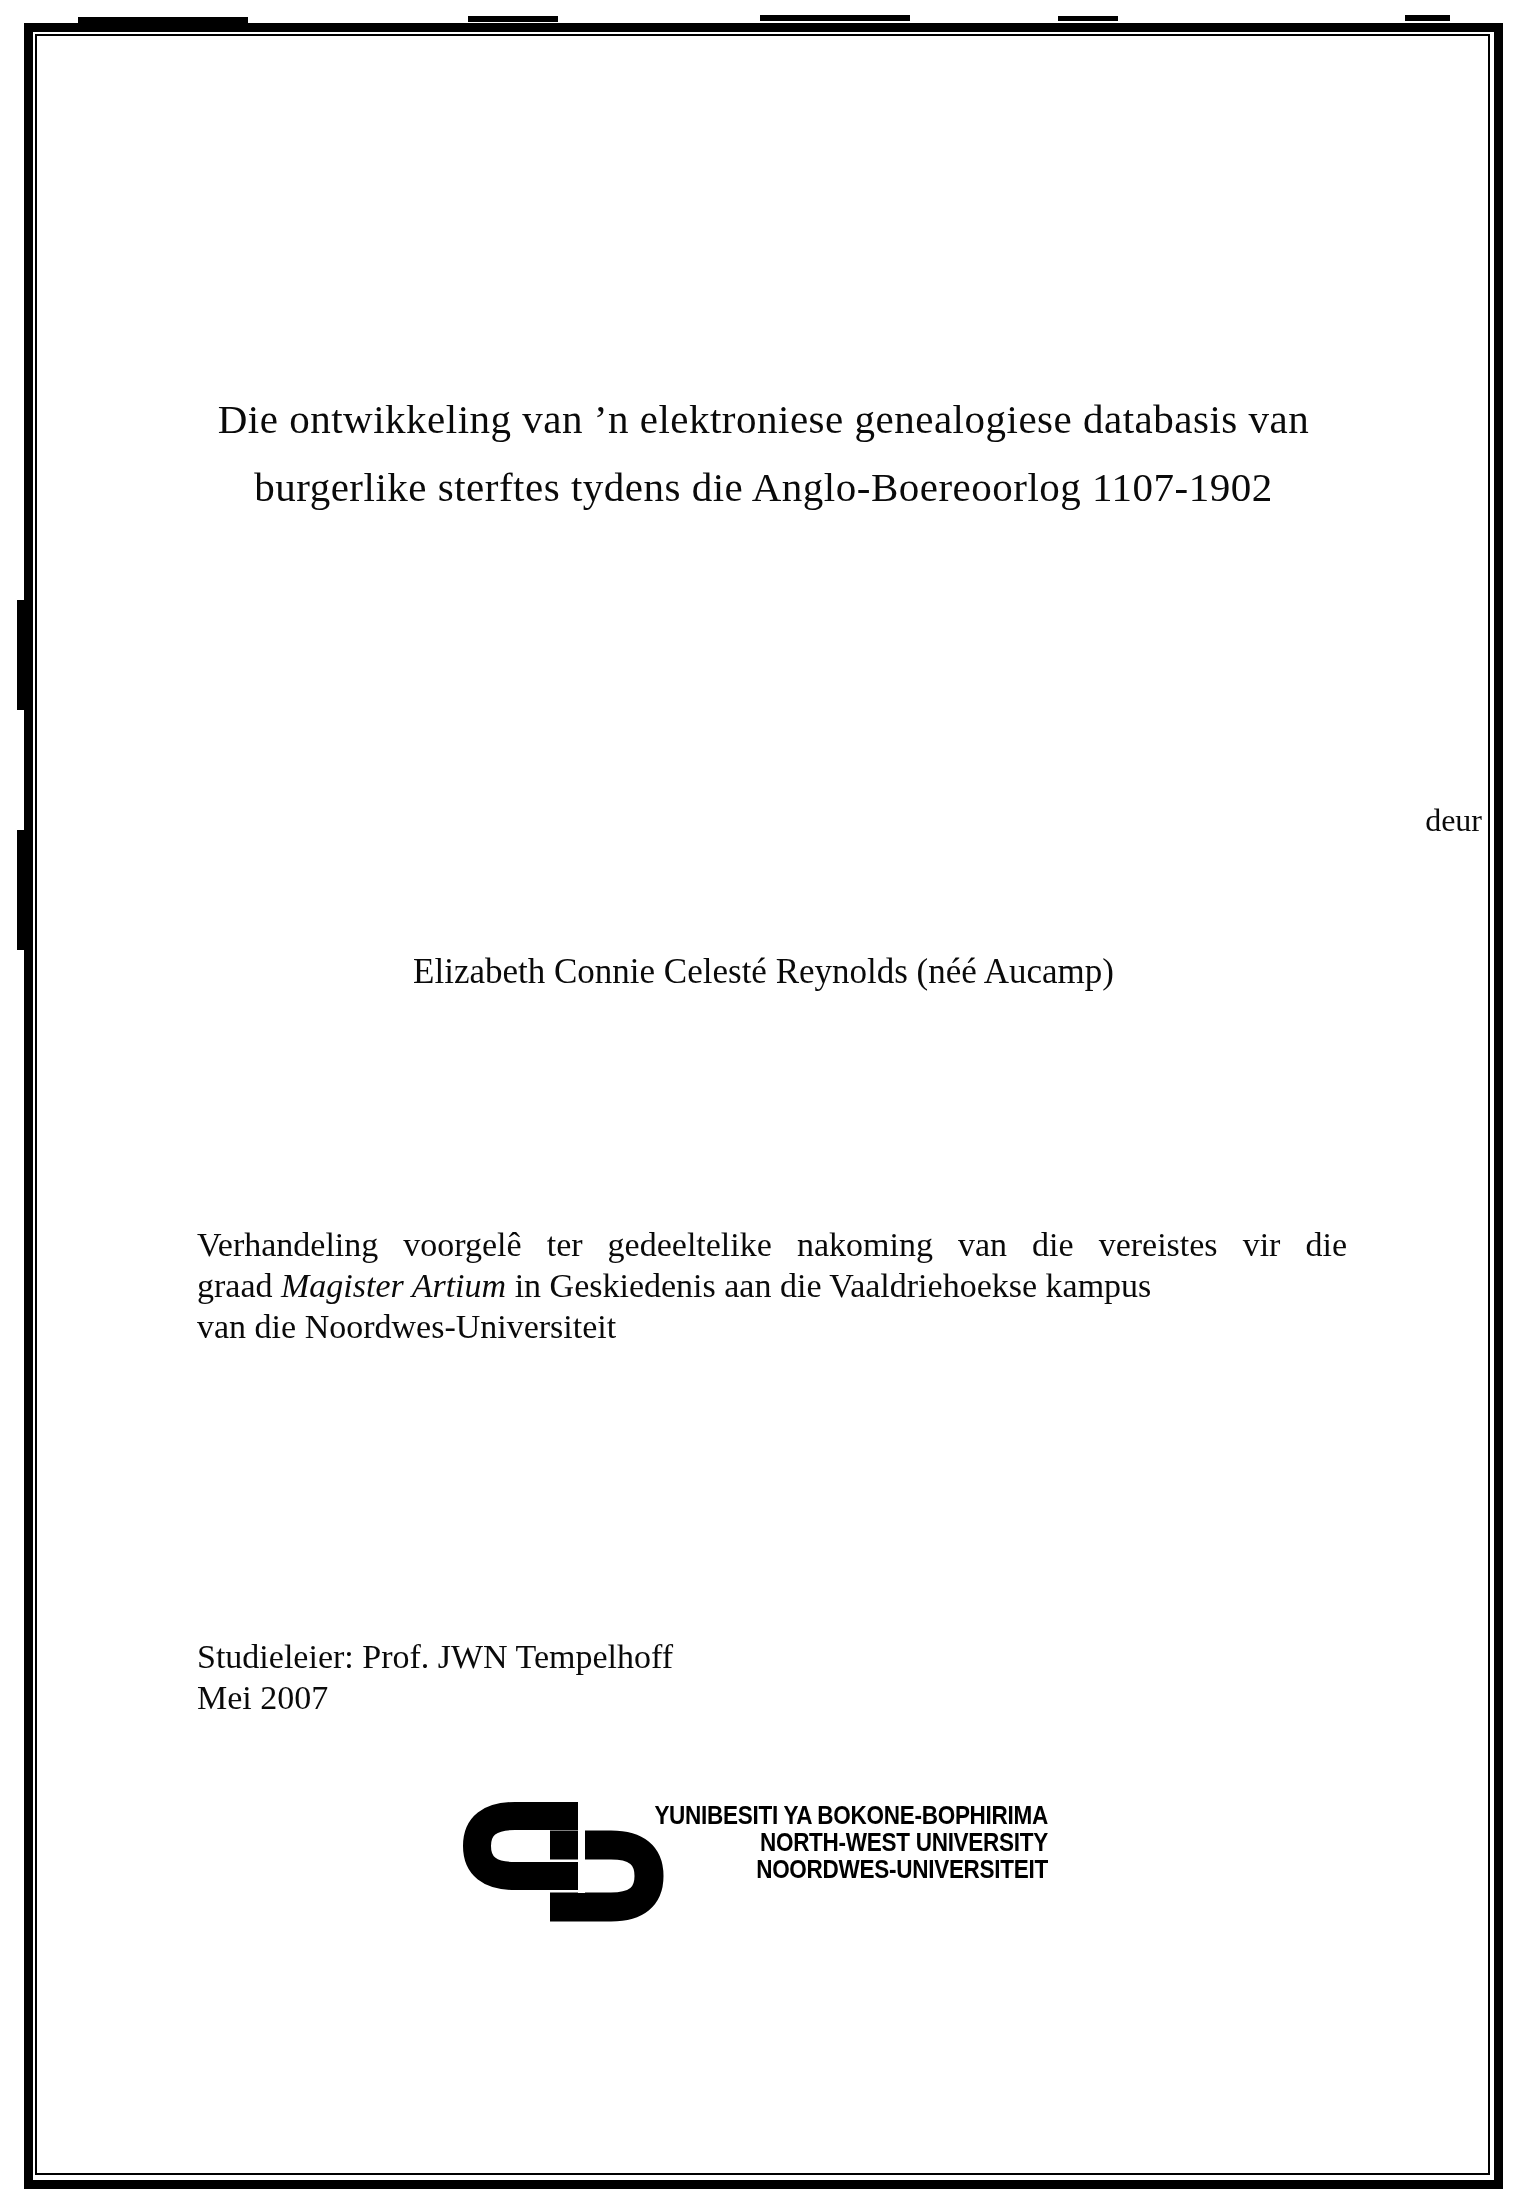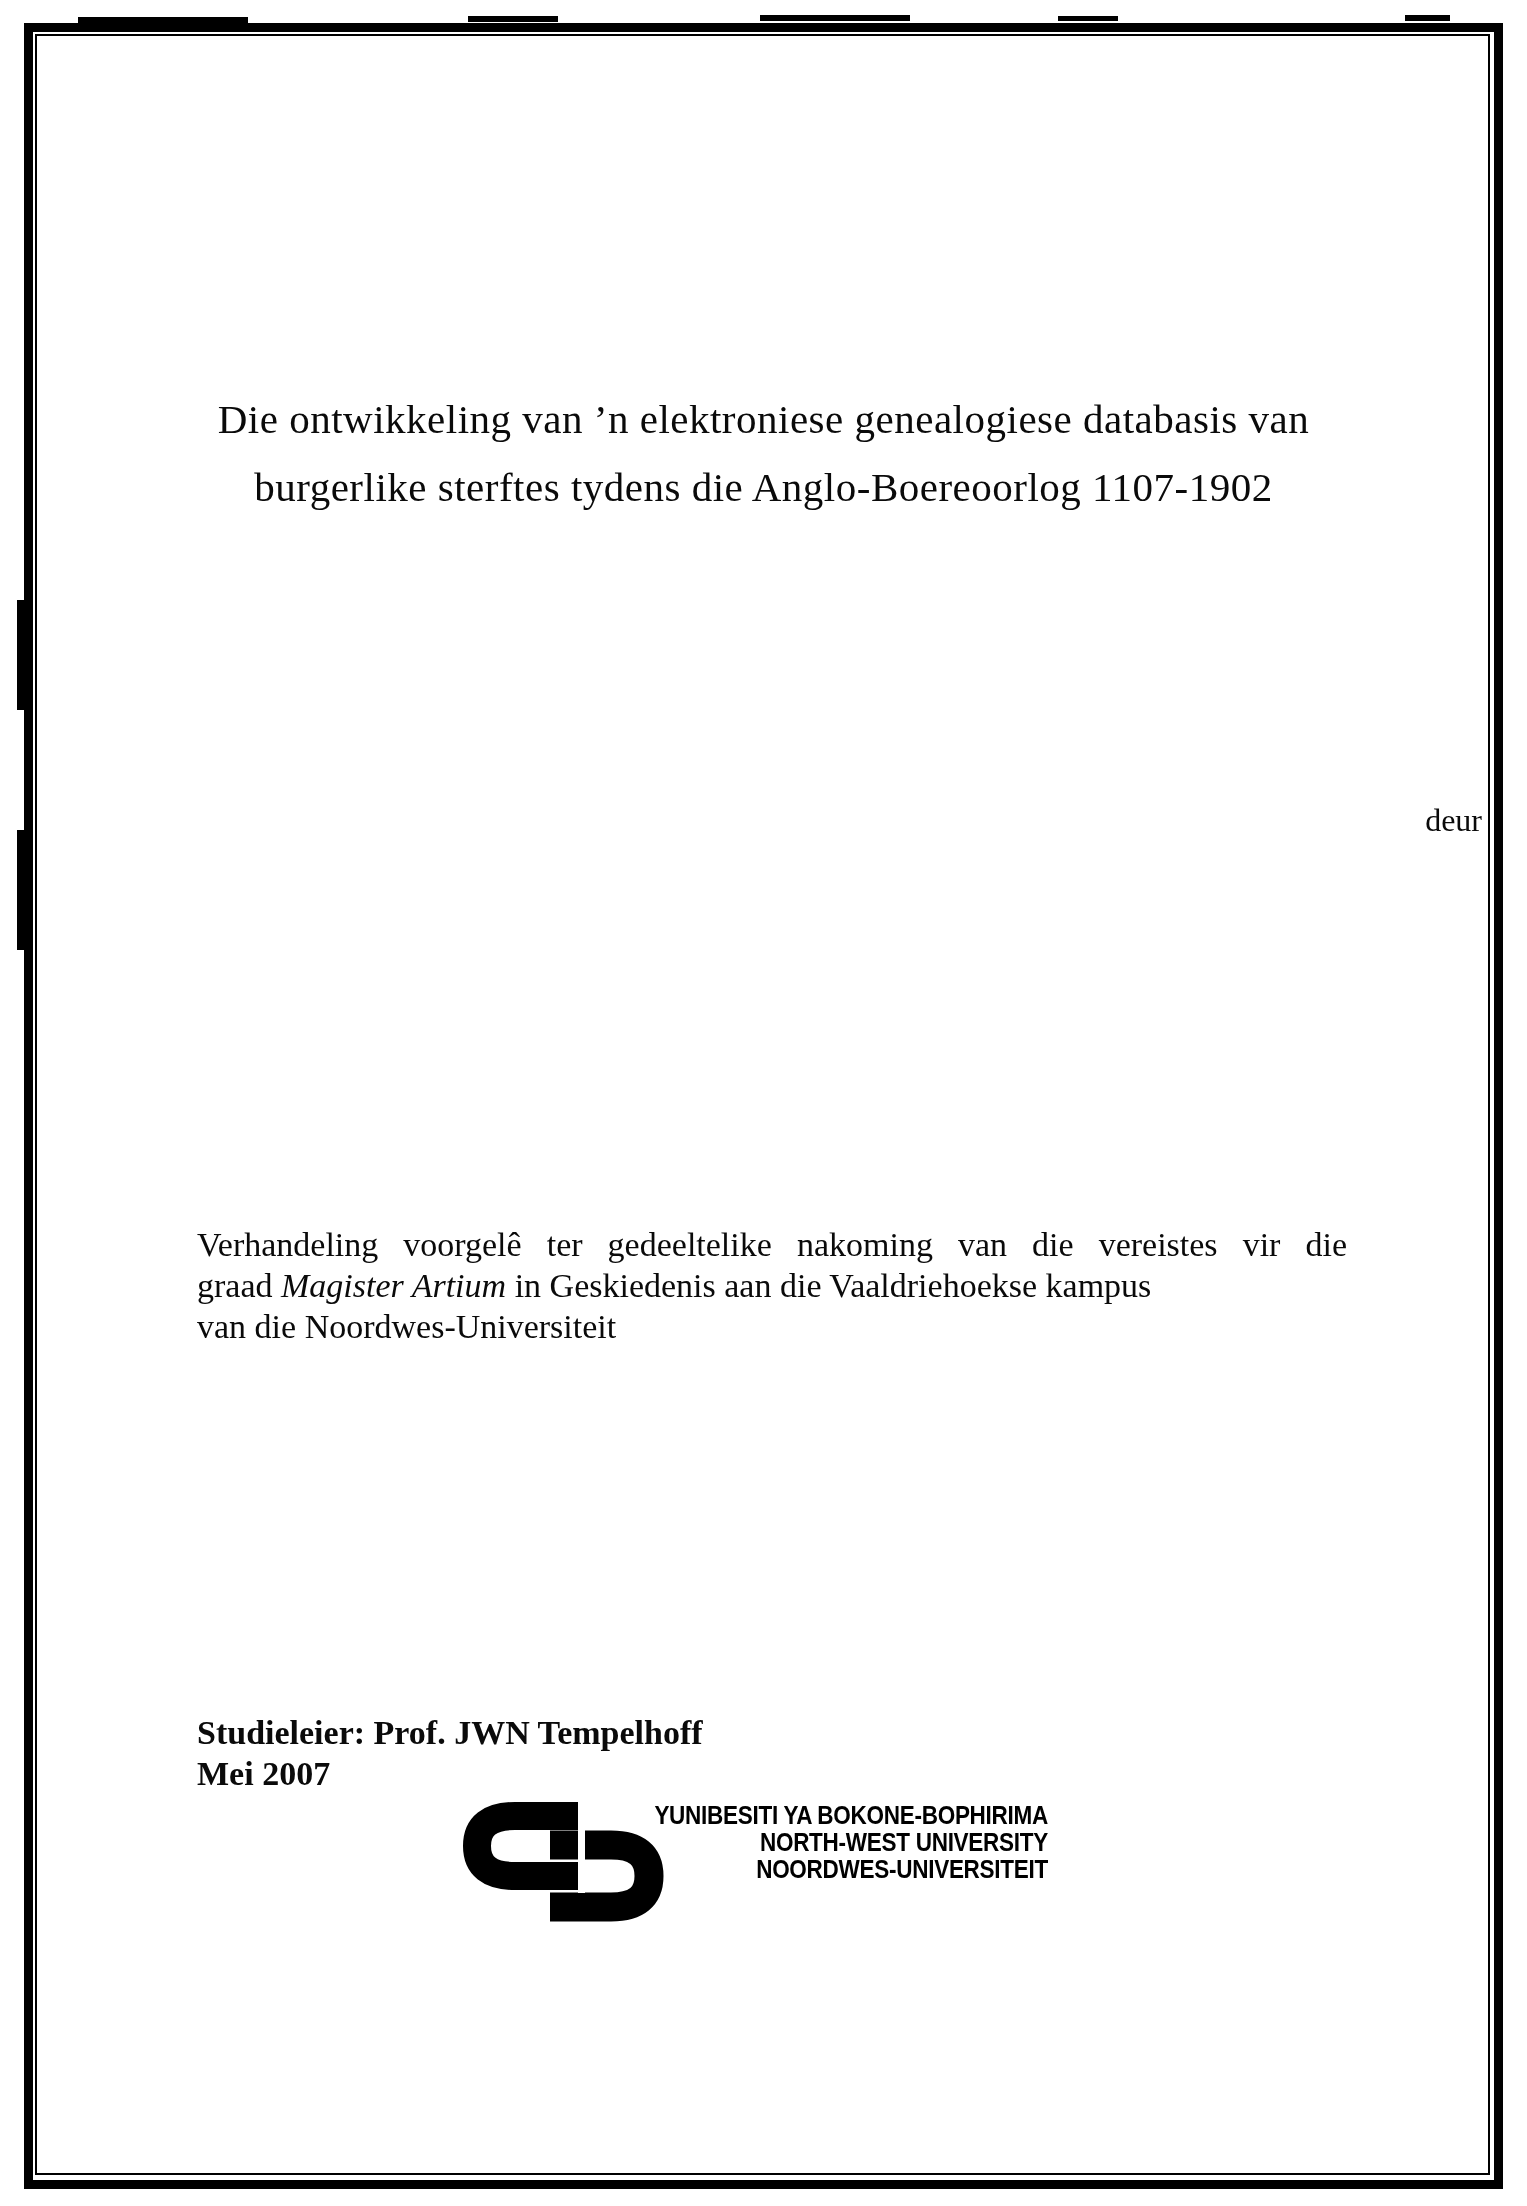--- a/index.html
+++ b/index.html
@@ -48,22 +48,22 @@
     position: absolute; left: 45px; right: 45px; top: 950px;
     font-size: 35px; line-height: 44px; text-align: center;
   }
   .statement {
     position: absolute; left: 197px; top: 1224px; width: 1150px;
     font-size: 34px; line-height: 41px; text-align: left;
   }
   .st-justify { text-align: justify; text-align-last: justify; }
   .statement em { font-style: italic; margin-top: 48px; }
   .supervisor-block {
-    position: absolute; left: 197px; top: 1712px;
-    font-size: 34px; line-height: 41px; font-weight: bold;
+    position: absolute; left: 197px; top: 1636px;
+    font-size: 34px; line-height: 41px;
   }
   
   .logo-mark {
     position: absolute; left: 463px; top: 1797px;
     width: 201px; height: 132px;
   }
   .logo-text {
     position: absolute; left: 590px; top: 1802px; width: 458px;
     font-family: "Liberation Sans", "DejaVu Sans", sans-serif;
     font-weight: 700; font-size: 25px; line-height: 27px;
@@ -88,20 +88,21 @@
   <div class="frame-outer"></div>
   <div class="frame-inner"></div>
 
   <h1 class="doc-title">
     <span class="tline">Die ontwikkeling van ’n elektroniese genealogiese databasis van</span>
     <span class="tline">burgerlike sterftes tydens die Anglo-Boereoorlog 1107-1902</span>
   </h1>
 
   <div class="byline">deur</div>
 
+  <div class="author">Elizabeth Connie Celesté Reynolds (néé Aucamp)</div>
 
   <div class="statement">
     <div class="st-line st-justify">Verhandeling voorgelê ter gedeeltelike nakoming van die vereistes vir die</div>
     <div class="st-line"><span>graad </span><em>Magister Artium</em><span> in Geskiedenis aan die Vaaldriehoekse kampus</span></div>
     <div class="st-line">van die Noordwes-Universiteit</div>
   </div>
 
   <div class="supervisor-block">
     <div>Studieleier: Prof. JWN Tempelhoff</div>
     <div>Mei 2007</div>

